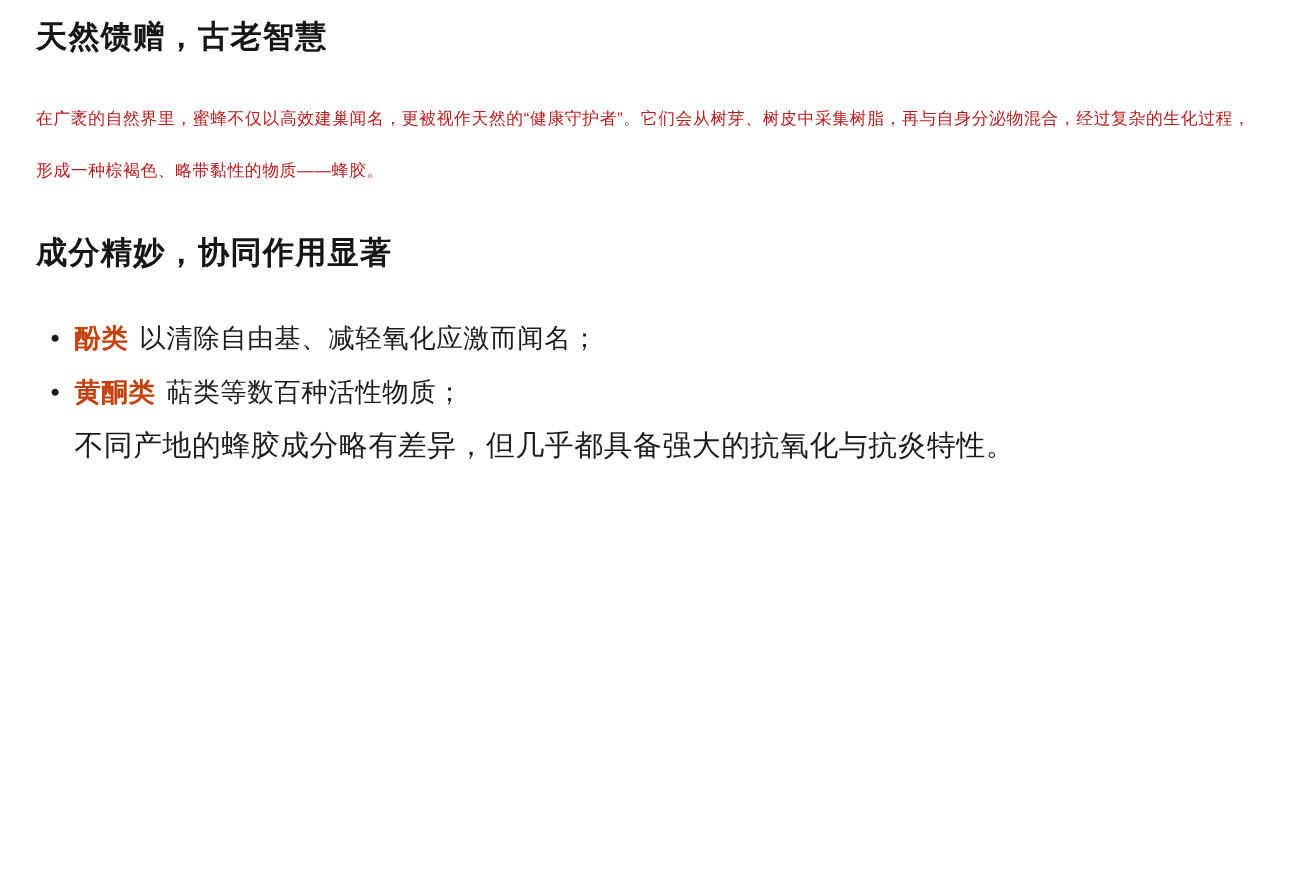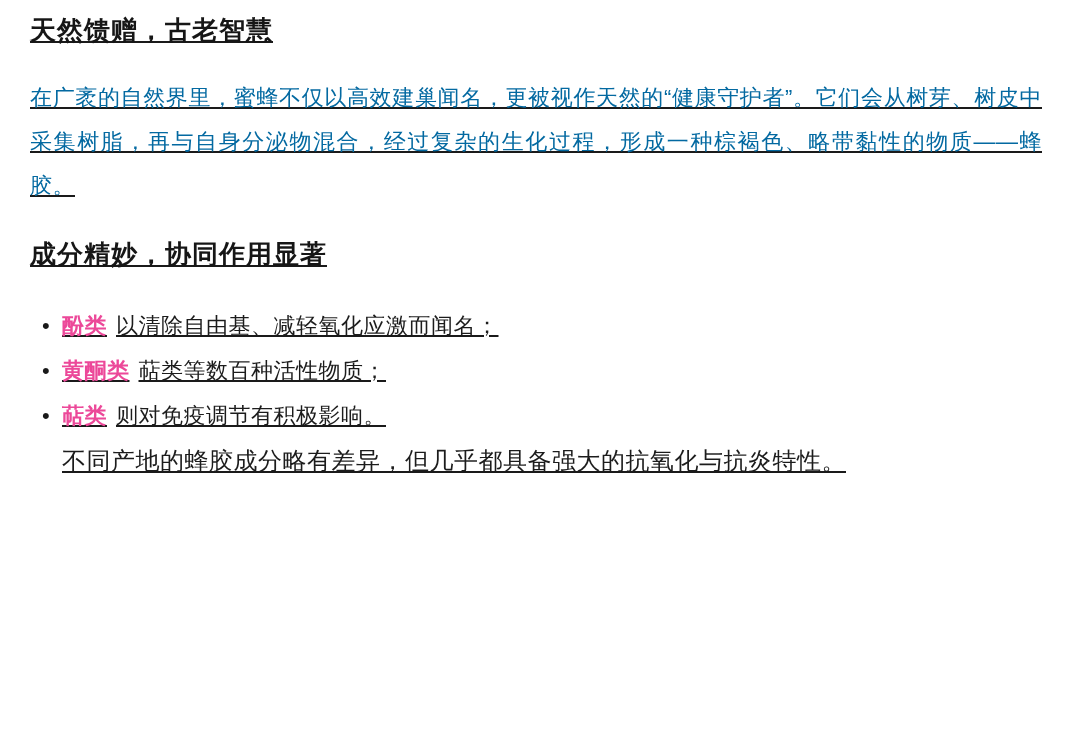--- a/index.html
+++ b/index.html
@@ -10,41 +10,40 @@
   .page {
     position: relative;
     width: 1072px;
     height: 741px;
     box-sizing: border-box;
     padding: 14px 30px 0 30px;
     background: #ffffff;
     color: #1a1a1a;
     font-family: "Liberation Sans", "DejaVu Sans", sans-serif;
     overflow: hidden;
-    text-decoration: underline;
   }
   h1.doc-heading {
     font-size: 26px;
     line-height: 32px;
     font-weight: 700;
     color: #161616;
     margin: 0 0 30px 0;
     letter-spacing: 1px;
   }
   h1.doc-heading.second {
     margin-top: 30px;
     margin-bottom: 33px;
   }
   p.body-para {
-    font-size: 22px;
+    font-size: 14px;
     line-height: 44px;
     margin: 0;
     text-align: justify;
     letter-spacing: 0.5px;
-    color: #0369a1;
+    color: #b91c1c;
   }
   ul.feature-list {
     margin: 16px 0 0 0;
     padding: 0 0 0 32px;
     list-style: none;
   }
   ul.feature-list li {
     position: relative;
     font-size: 22px;
     line-height: 45px;
@@ -55,21 +54,21 @@
     content: "•";
     position: absolute;
     left: -20px;
     top: 0;
     font-size: 22px;
     color: #1a1a1a;
   }
   ul.feature-list strong {
     font-weight: 700;
     margin-right: 9px;
-    color: #ec4899;
+    color: #c2410c;
   }
   .closing-line {
     font-size: 24px;
     line-height: 45px;
     padding-left: 32px;
     letter-spacing: 0.5px;
     color: #1c1c1c;
     text-align: justify;
   }
 </style>
@@ -86,20 +85,17 @@
   <h1 class="doc-heading second">成分精妙，协同作用显著</h1>
 
 
   <ul class="feature-list">
     <li>
       <strong>酚类</strong><span>以清除自由基、减轻氧化应激而闻名；</span>
     </li>
     <li>
       <strong>黄酮类</strong><span>萜类等数百种活性物质；</span>
     </li>
-    <li>
-      <strong>萜类</strong><span>则对免疫调节有积极影响。</span>
-    </li>
   </ul>
 
   <div class="closing-line">不同产地的蜂胶成分略有差异，但几乎都具备强大的抗氧化与抗炎特性。</div>
 
 </div>
 
 </body></html>

